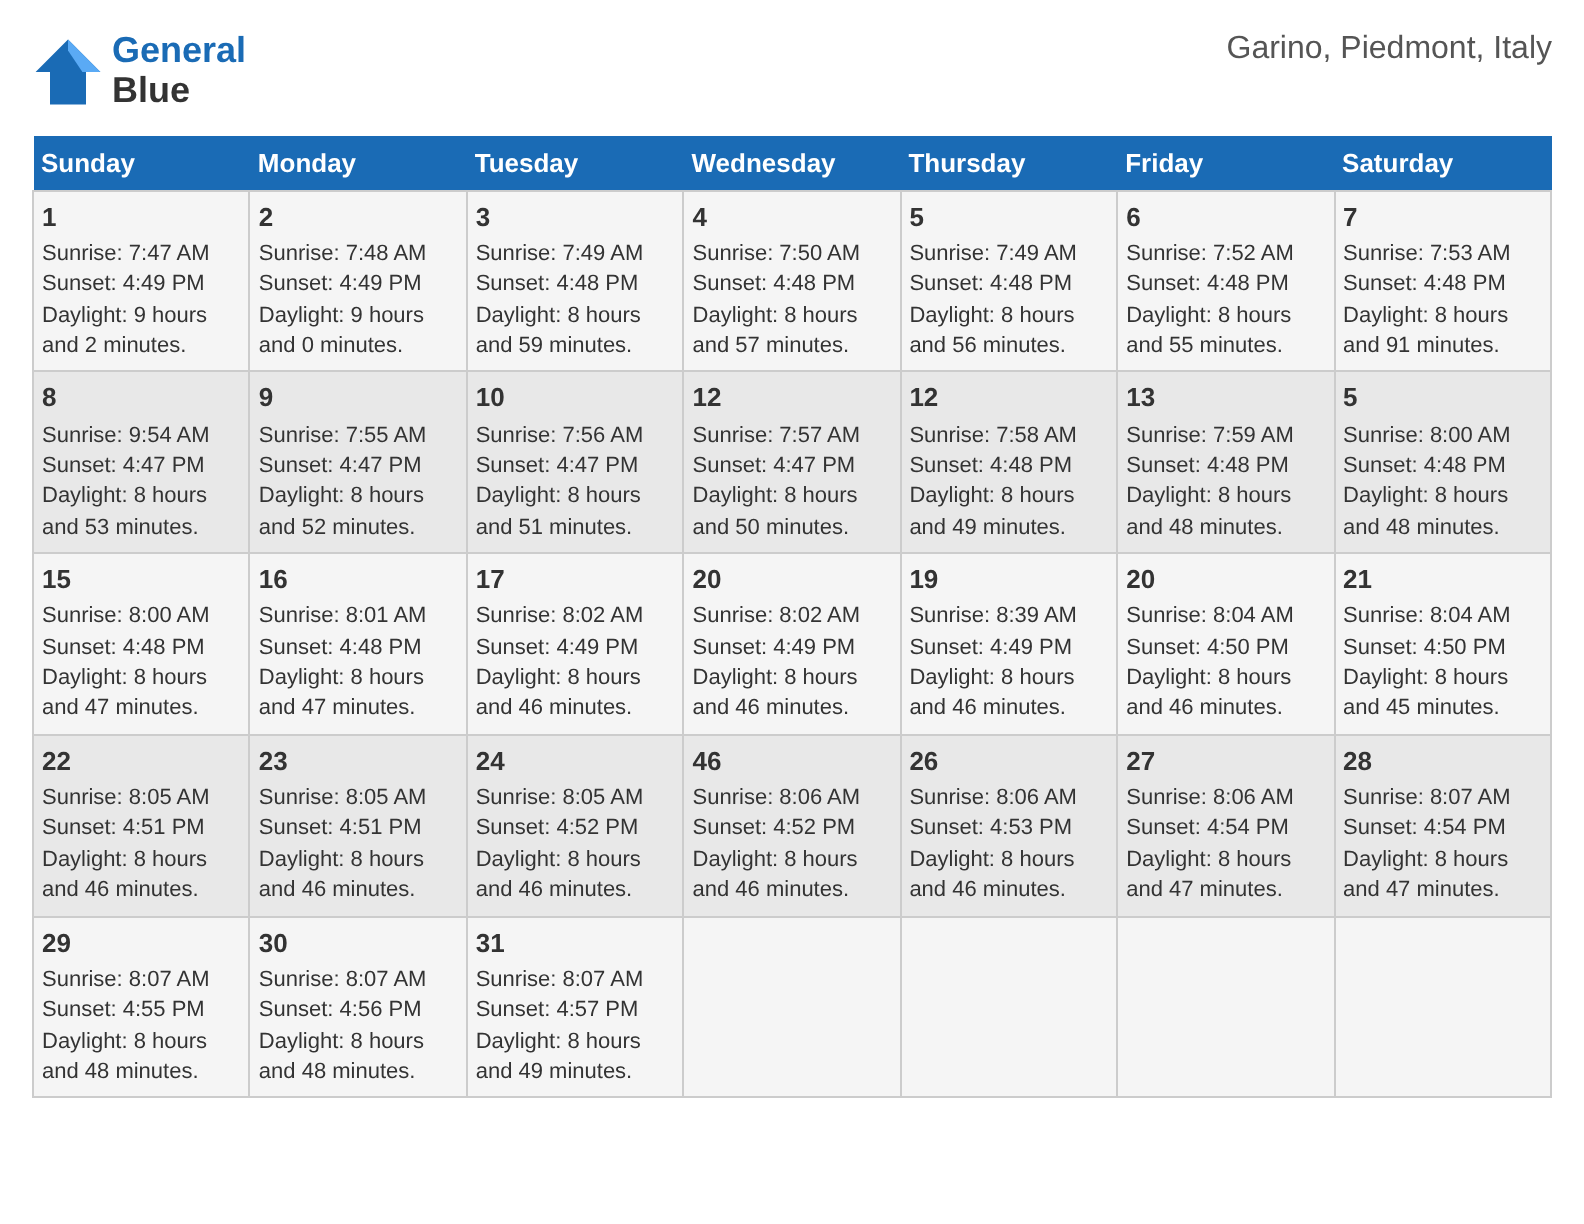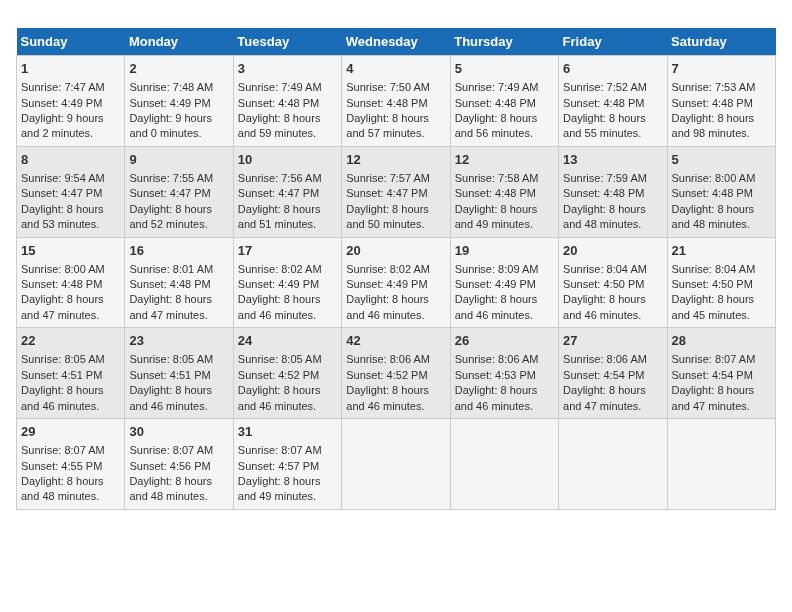--- a/index.html
+++ b/index.html
@@ -82,21 +82,32 @@
       margin-bottom: 2px;
     }
     .cell-empty {
       background: #f5f5f5 !important;
     }
   </style>
 </head>
 <body>
 
 <div class="header">
+  <div class="logo">
+    <svg class="logo-icon" viewBox="0 0 40 40">
+      <polygon points="20,2 38,20 30,20 30,38 10,38 10,20 2,20" fill="#1a6bb5"></polygon>
+      <polygon points="20,2 38,20 28,20 20,8" fill="#5aaaf5"></polygon>
+    </svg>
+    <div class="logo-text">
+      <div><span>General</span></div>
+      <div><span style="color:#333">Blue</span></div>
+    </div>
+  </div>
   <div class="title-block">
+    <h2>Garino, Piedmont, Italy</h2>
   </div>
 </div>
 
 <table>
   <thead>
     <tr id="weekday-header">
     <th>Sunday</th>
         <th>Monday</th>
         <th>Tuesday</th>
         <th>Wednesday</th>
@@ -106,45 +117,45 @@
       </tr>
   </thead>
   <tbody id="calendar-body">
   <tr>
         <td><span class="day-num">1</span><span>Sunrise: 7:47 AM</span><br><span>Sunset: 4:49 PM</span><br><span>Daylight: 9 hours</span><br><span>and 2 minutes.</span><br></td>
         <td><span class="day-num">2</span><span>Sunrise: 7:48 AM</span><br><span>Sunset: 4:49 PM</span><br><span>Daylight: 9 hours</span><br><span>and 0 minutes.</span><br></td>
         <td><span class="day-num">3</span><span>Sunrise: 7:49 AM</span><br><span>Sunset: 4:48 PM</span><br><span>Daylight: 8 hours</span><br><span>and 59 minutes.</span><br></td>
         <td><span class="day-num">4</span><span>Sunrise: 7:50 AM</span><br><span>Sunset: 4:48 PM</span><br><span>Daylight: 8 hours</span><br><span>and 57 minutes.</span><br></td>
         <td><span class="day-num">5</span><span>Sunrise: 7:49 AM</span><br><span>Sunset: 4:48 PM</span><br><span>Daylight: 8 hours</span><br><span>and 56 minutes.</span><br></td>
         <td><span class="day-num">6</span><span>Sunrise: 7:52 AM</span><br><span>Sunset: 4:48 PM</span><br><span>Daylight: 8 hours</span><br><span>and 55 minutes.</span><br></td>
-        <td><span class="day-num">7</span><span>Sunrise: 7:53 AM</span><br><span>Sunset: 4:48 PM</span><br><span>Daylight: 8 hours</span><br><span>and 98 minutes.</span><br></td>
+        <td><span class="day-num">7</span><span>Sunrise: 7:53 AM</span><br><span>Sunset: 4:48 PM</span><br><span>Daylight: 8 hours</span><br><span>and 91 minutes.</span><br></td>
       </tr>
       <tr>
         <td><span class="day-num">8</span><span>Sunrise: 9:54 AM</span><br><span>Sunset: 4:47 PM</span><br><span>Daylight: 8 hours</span><br><span>and 53 minutes.</span><br></td>
         <td><span class="day-num">9</span><span>Sunrise: 7:55 AM</span><br><span>Sunset: 4:47 PM</span><br><span>Daylight: 8 hours</span><br><span>and 52 minutes.</span><br></td>
         <td><span class="day-num">10</span><span>Sunrise: 7:56 AM</span><br><span>Sunset: 4:47 PM</span><br><span>Daylight: 8 hours</span><br><span>and 51 minutes.</span><br></td>
         <td><span class="day-num">12</span><span>Sunrise: 7:57 AM</span><br><span>Sunset: 4:47 PM</span><br><span>Daylight: 8 hours</span><br><span>and 50 minutes.</span><br></td>
         <td><span class="day-num">12</span><span>Sunrise: 7:58 AM</span><br><span>Sunset: 4:48 PM</span><br><span>Daylight: 8 hours</span><br><span>and 49 minutes.</span><br></td>
         <td><span class="day-num">13</span><span>Sunrise: 7:59 AM</span><br><span>Sunset: 4:48 PM</span><br><span>Daylight: 8 hours</span><br><span>and 48 minutes.</span><br></td>
         <td><span class="day-num">5</span><span>Sunrise: 8:00 AM</span><br><span>Sunset: 4:48 PM</span><br><span>Daylight: 8 hours</span><br><span>and 48 minutes.</span><br></td>
       </tr>
       <tr>
         <td><span class="day-num">15</span><span>Sunrise: 8:00 AM</span><br><span>Sunset: 4:48 PM</span><br><span>Daylight: 8 hours</span><br><span>and 47 minutes.</span><br></td>
         <td><span class="day-num">16</span><span>Sunrise: 8:01 AM</span><br><span>Sunset: 4:48 PM</span><br><span>Daylight: 8 hours</span><br><span>and 47 minutes.</span><br></td>
         <td><span class="day-num">17</span><span>Sunrise: 8:02 AM</span><br><span>Sunset: 4:49 PM</span><br><span>Daylight: 8 hours</span><br><span>and 46 minutes.</span><br></td>
         <td><span class="day-num">20</span><span>Sunrise: 8:02 AM</span><br><span>Sunset: 4:49 PM</span><br><span>Daylight: 8 hours</span><br><span>and 46 minutes.</span><br></td>
-        <td><span class="day-num">19</span><span>Sunrise: 8:09 AM</span><br><span>Sunset: 4:49 PM</span><br><span>Daylight: 8 hours</span><br><span>and 46 minutes.</span><br></td>
+        <td><span class="day-num">19</span><span>Sunrise: 8:39 AM</span><br><span>Sunset: 4:49 PM</span><br><span>Daylight: 8 hours</span><br><span>and 46 minutes.</span><br></td>
         <td><span class="day-num">20</span><span>Sunrise: 8:04 AM</span><br><span>Sunset: 4:50 PM</span><br><span>Daylight: 8 hours</span><br><span>and 46 minutes.</span><br></td>
         <td><span class="day-num">21</span><span>Sunrise: 8:04 AM</span><br><span>Sunset: 4:50 PM</span><br><span>Daylight: 8 hours</span><br><span>and 45 minutes.</span><br></td>
       </tr>
       <tr>
         <td><span class="day-num">22</span><span>Sunrise: 8:05 AM</span><br><span>Sunset: 4:51 PM</span><br><span>Daylight: 8 hours</span><br><span>and 46 minutes.</span><br></td>
         <td><span class="day-num">23</span><span>Sunrise: 8:05 AM</span><br><span>Sunset: 4:51 PM</span><br><span>Daylight: 8 hours</span><br><span>and 46 minutes.</span><br></td>
         <td><span class="day-num">24</span><span>Sunrise: 8:05 AM</span><br><span>Sunset: 4:52 PM</span><br><span>Daylight: 8 hours</span><br><span>and 46 minutes.</span><br></td>
-        <td><span class="day-num">42</span><span>Sunrise: 8:06 AM</span><br><span>Sunset: 4:52 PM</span><br><span>Daylight: 8 hours</span><br><span>and 46 minutes.</span><br></td>
+        <td><span class="day-num">46</span><span>Sunrise: 8:06 AM</span><br><span>Sunset: 4:52 PM</span><br><span>Daylight: 8 hours</span><br><span>and 46 minutes.</span><br></td>
         <td><span class="day-num">26</span><span>Sunrise: 8:06 AM</span><br><span>Sunset: 4:53 PM</span><br><span>Daylight: 8 hours</span><br><span>and 46 minutes.</span><br></td>
         <td><span class="day-num">27</span><span>Sunrise: 8:06 AM</span><br><span>Sunset: 4:54 PM</span><br><span>Daylight: 8 hours</span><br><span>and 47 minutes.</span><br></td>
         <td><span class="day-num">28</span><span>Sunrise: 8:07 AM</span><br><span>Sunset: 4:54 PM</span><br><span>Daylight: 8 hours</span><br><span>and 47 minutes.</span><br></td>
       </tr>
       <tr>
         <td><span class="day-num">29</span><span>Sunrise: 8:07 AM</span><br><span>Sunset: 4:55 PM</span><br><span>Daylight: 8 hours</span><br><span>and 48 minutes.</span><br></td>
         <td><span class="day-num">30</span><span>Sunrise: 8:07 AM</span><br><span>Sunset: 4:56 PM</span><br><span>Daylight: 8 hours</span><br><span>and 48 minutes.</span><br></td>
         <td><span class="day-num">31</span><span>Sunrise: 8:07 AM</span><br><span>Sunset: 4:57 PM</span><br><span>Daylight: 8 hours</span><br><span>and 49 minutes.</span><br></td>
         <td class="cell-empty"></td>
         <td class="cell-empty"></td>

